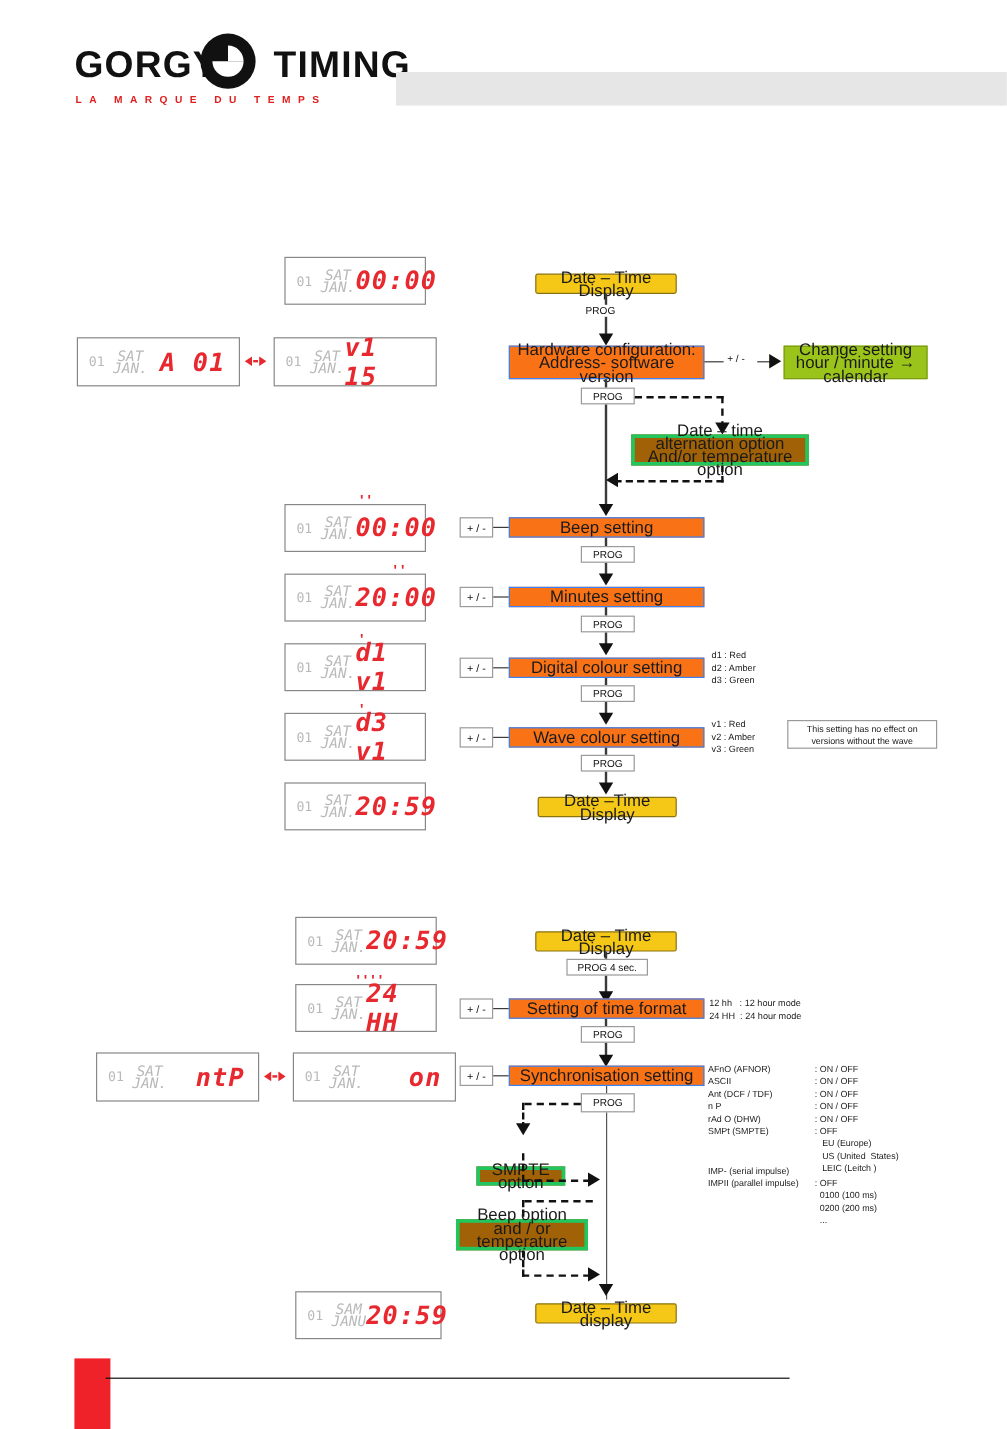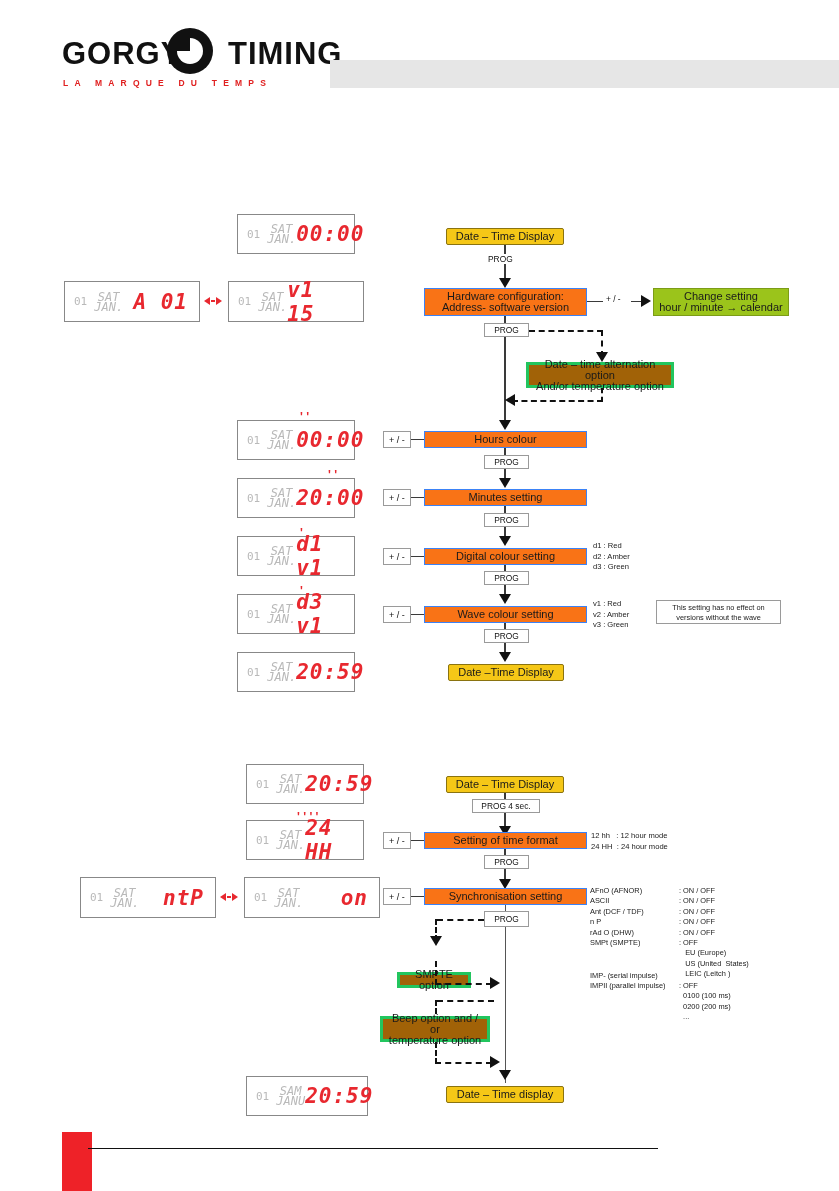--- a/index.html
+++ b/index.html
@@ -21,21 +21,21 @@
   
   .lcd{position:absolute;border:1.2px solid #888;background:#fff;box-sizing:border-box;display:flex;align-items:center;}
   .lcd .lcd-idx{font-family:"DejaVu Sans Mono",monospace;font-size:11px;color:#b9b9b9;margin-left:9px;letter-spacing:0px;}
   .lcd .lcd-dow{display:inline-block;text-align:center;margin-left:7px;line-height:10px;}
   .lcd .lcd-dow .d1{font-family:"DejaVu Sans Mono",monospace;font-size:12px;color:#b9b9b9;display:block;font-style:italic;}
   .lcd .lcd-dow .d2{font-family:"DejaVu Sans Mono",monospace;font-size:12px;color:#b9b9b9;display:block;font-style:italic;}
   .lcd .lcd-val{font-family:"DejaVu Sans Mono",monospace;font-weight:700;font-size:21px;color:#e8282f;margin-left:auto;margin-right:11px;letter-spacing:1px;font-style:italic;}
   .lcd-blinks{position:absolute;color:#e8282f;font-size:12px;font-weight:700;letter-spacing:0;line-height:6px;}
 
   
-  .fbox{position:absolute;box-sizing:border-box;border:1px solid #6b6b6b;display:flex;align-items:center;justify-content:center;text-align:center;font-size:11px;color:#1a1a1a;line-height:11px;padding:2px 4px;}
+  .fbox{position:absolute;box-sizing:border-box;border:1px solid #6b6b6b;display:flex;align-items:center;justify-content:center;text-align:center;font-size:14px;color:#1a1a1a;line-height:11px;padding:2px 4px;}
   .fbox.yellow{background:#f5c717;border:1px solid #8a7310;border-radius:2px;}
   .fbox.violet{background:#f97316;border:1px solid #3b82f6;}
   .fbox.green{background:#9bc41b;border:1px solid #7c9c17;}
   .fbox.cyan{background:#a16207;border:3px solid #22c55e;}
   .plusminus{position:absolute;box-sizing:border-box;border:1px solid #9a9a9a;background:#fff;display:flex;align-items:center;justify-content:center;font-size:9px;color:#111;}
 
   
   .vline{position:absolute;background:#3a3a3a;width:2.1px;}
   .hline{position:absolute;background:#3a3a3a;height:1.2px;}
   .arrow-down{position:absolute;width:0;height:0;border-left:6px solid transparent;border-right:6px solid transparent;border-top:10px solid #111;}
@@ -110,21 +110,21 @@
 <div class="vline" style="left:504px;top:245px;height:38px;"></div>
 <div class="arrow-down" style="left:499px;top:278px;"></div>
 <div class="lbl" style="left:486px;top:254px;">PROG</div>
 
 <div class="fbox violet" style="left:424px;top:288px;width:163px;height:28px;white-space:pre-line;">Hardware configuration:
 Address- software version</div>
 <div class="hline" style="left:587px;top:301px;width:16px;"></div>
 <div class="lbl" style="left:604px;top:294px;">+ / -</div>
 <div class="hline" style="left:631px;top:301px;width:16px;"></div>
 <div class="arrow-right" style="left:641px;top:295px;"></div>
-<div class="fbox green" style="left:653px;top:288px;width:136px;height:28px;white-space:pre-line;">Change setting
+<div class="fbox green" style="left:653px;top:288px;width:120px;height:28px;white-space:pre-line;">Change setting
 hour / minute → calendar</div>
 
 <div class="vline" style="left:504px;top:316px;height:110px;"></div>
 <div class="lbl-box" style="left:484px;top:323px;width:45px;height:14px;">PROG</div>
 <div class="arrow-down" style="left:499px;top:420px;"></div>
 
 <div class="dash-h" style="left:529px;top:330px;width:74px;"></div>
 <div class="dash-v" style="left:601px;top:330px;height:27px;"></div>
 <div class="arrow-down" style="left:596px;top:352px;"></div>
 <div class="fbox cyan" style="left:526px;top:362px;width:148px;height:26px;white-space:pre-line;">Date – time alternation option
@@ -138,21 +138,21 @@
   <span class="lcd-dow">
       <span class="d1">SAT</span>
       <span class="d2">JAN.</span>
     </span>
   <span class="lcd-val">00:00</span>
 </div>
 <div class="lcd-blinks" style="left:300px;top:414px;">' '</div>
 
 <div class="plusminus" style="left:383px;top:431px;width:28px;height:17px;">+ / -</div>
 <div class="hline" style="left:411px;top:439px;width:13px;"></div>
-<div class="fbox violet" style="left:424px;top:431px;width:163px;height:17px;">Hours colour</div>
+<div class="fbox violet" style="left:424px;top:431px;width:163px;height:17px;">Beep setting</div>
 <div class="vline" style="left:504px;top:448px;height:34px;"></div>
 <div class="lbl-box" style="left:484px;top:455px;width:45px;height:14px;">PROG</div>
 <div class="arrow-down" style="left:499px;top:478px;"></div>
 
 <div class="lcd" style="left:237px;top:478px;width:118px;height:40px;">
   <span class="lcd-idx">01</span>
   <span class="lcd-dow">
       <span class="d1">SAT</span>
       <span class="d2">JAN.</span>
     </span>

